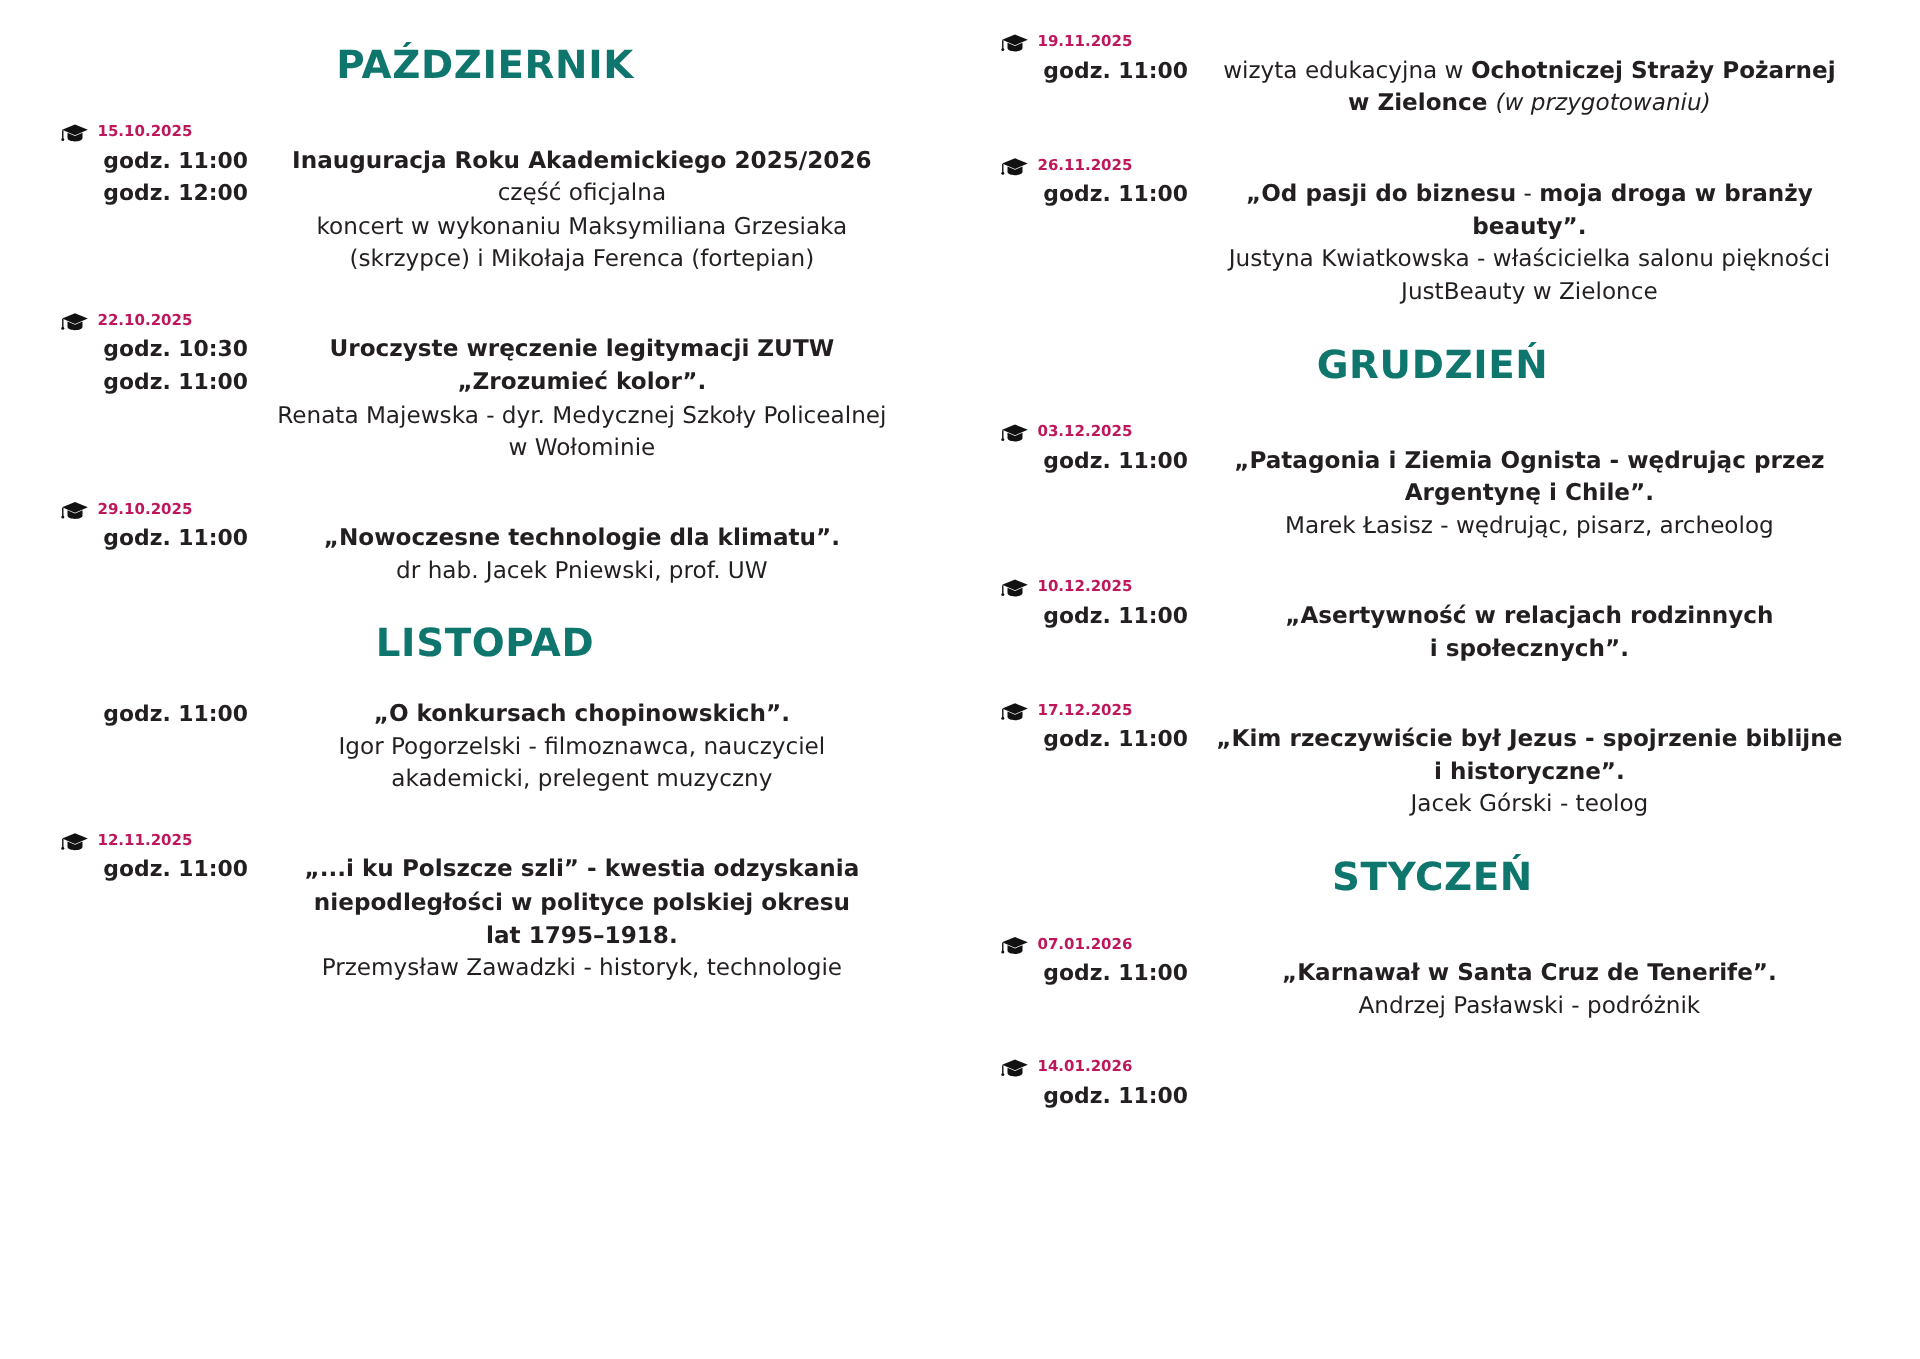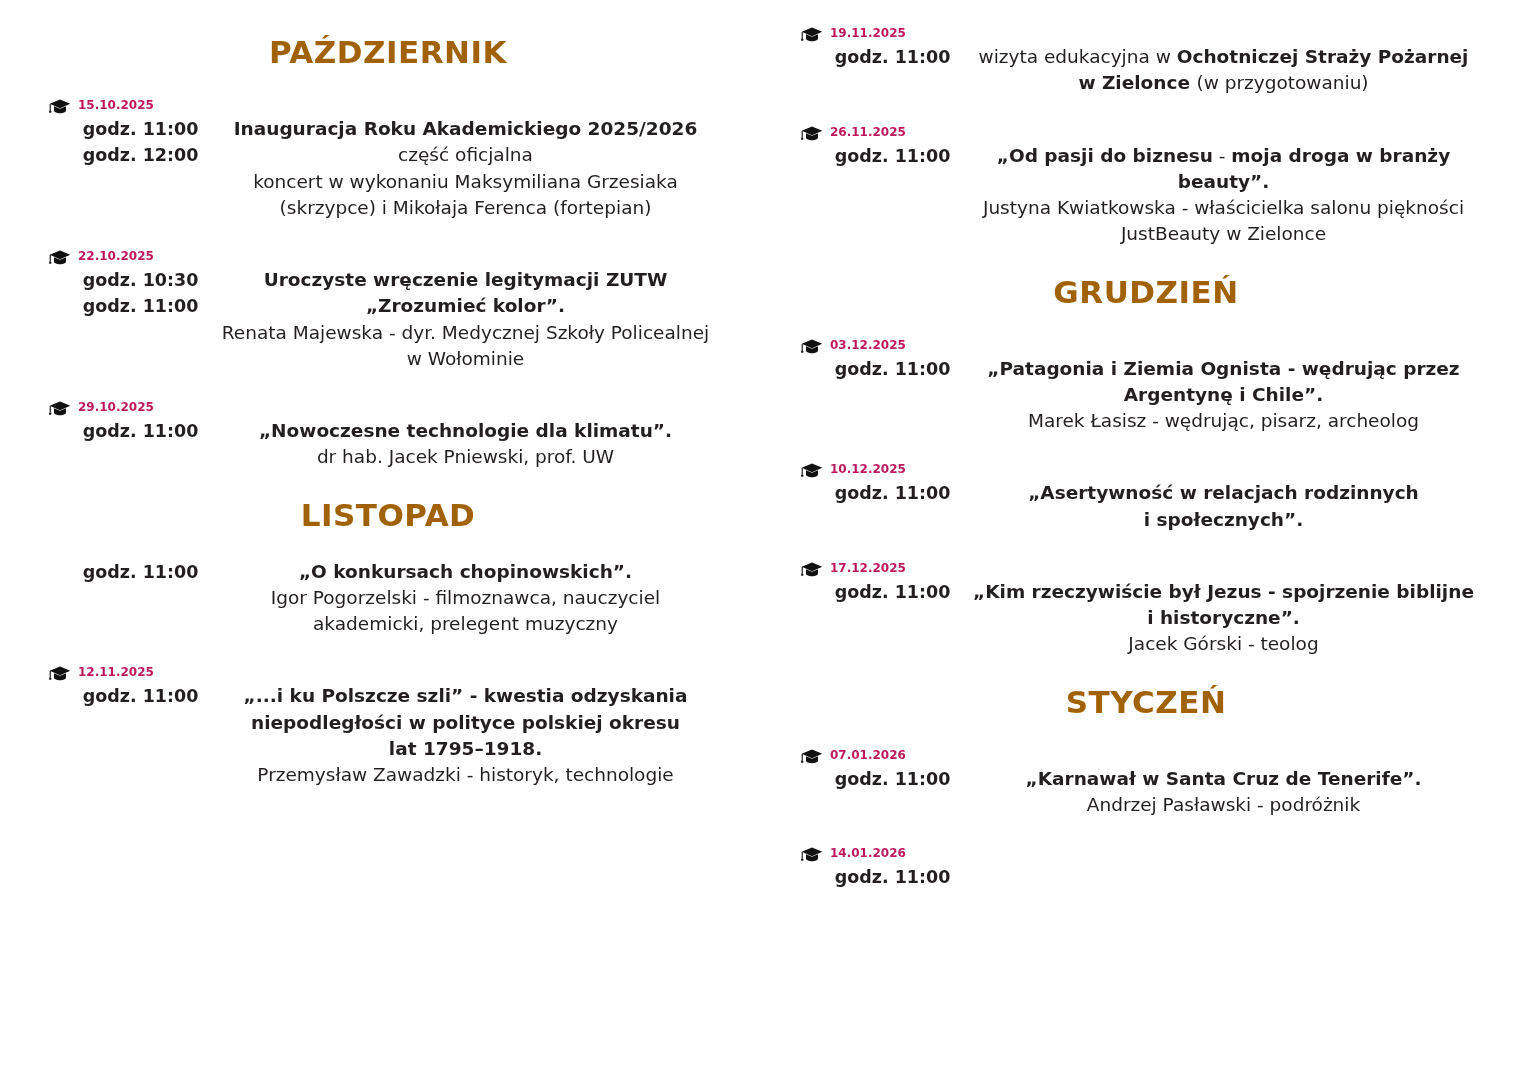--- a/index.html
+++ b/index.html
@@ -24,21 +24,21 @@
   }
   .column {
     flex: 0 0 50%;
     box-sizing: border-box;
   }
   .col-left { padding-right: 40px; padding-left: 4px; }
   .col-right { padding-left: 32px; }
 
   .month-heading {
     text-align: center;
-    color: #a16207;
+    color: #0f766e;
     font-size: 31px;
     font-weight: bold;
     letter-spacing: 0.5px;
     margin: 10px 0 26px 0;
   }
   .month-block { margin-bottom: 4px; }
 
   .event {
     margin-bottom: 26px;
   }
@@ -74,21 +74,21 @@
     flex: 0 0 125px;
     font-weight: bold;
     font-size: 17.5px;
     padding-top: 1px;
   }
   .time.empty { font-weight: bold; }
   .text {
     flex: 1 1 auto;
   }
   .b { font-weight: bold; }
-  .i { }
+  .i { font-style: italic; }
 </style>
 </head>
 <body>
 
 <div class="page">
   <div class="column col-left">
       <div class="month-block">
         <div class="month-heading">PAŹDZIERNIK</div>
         <div class="event">
           <div class="event-date-row">

